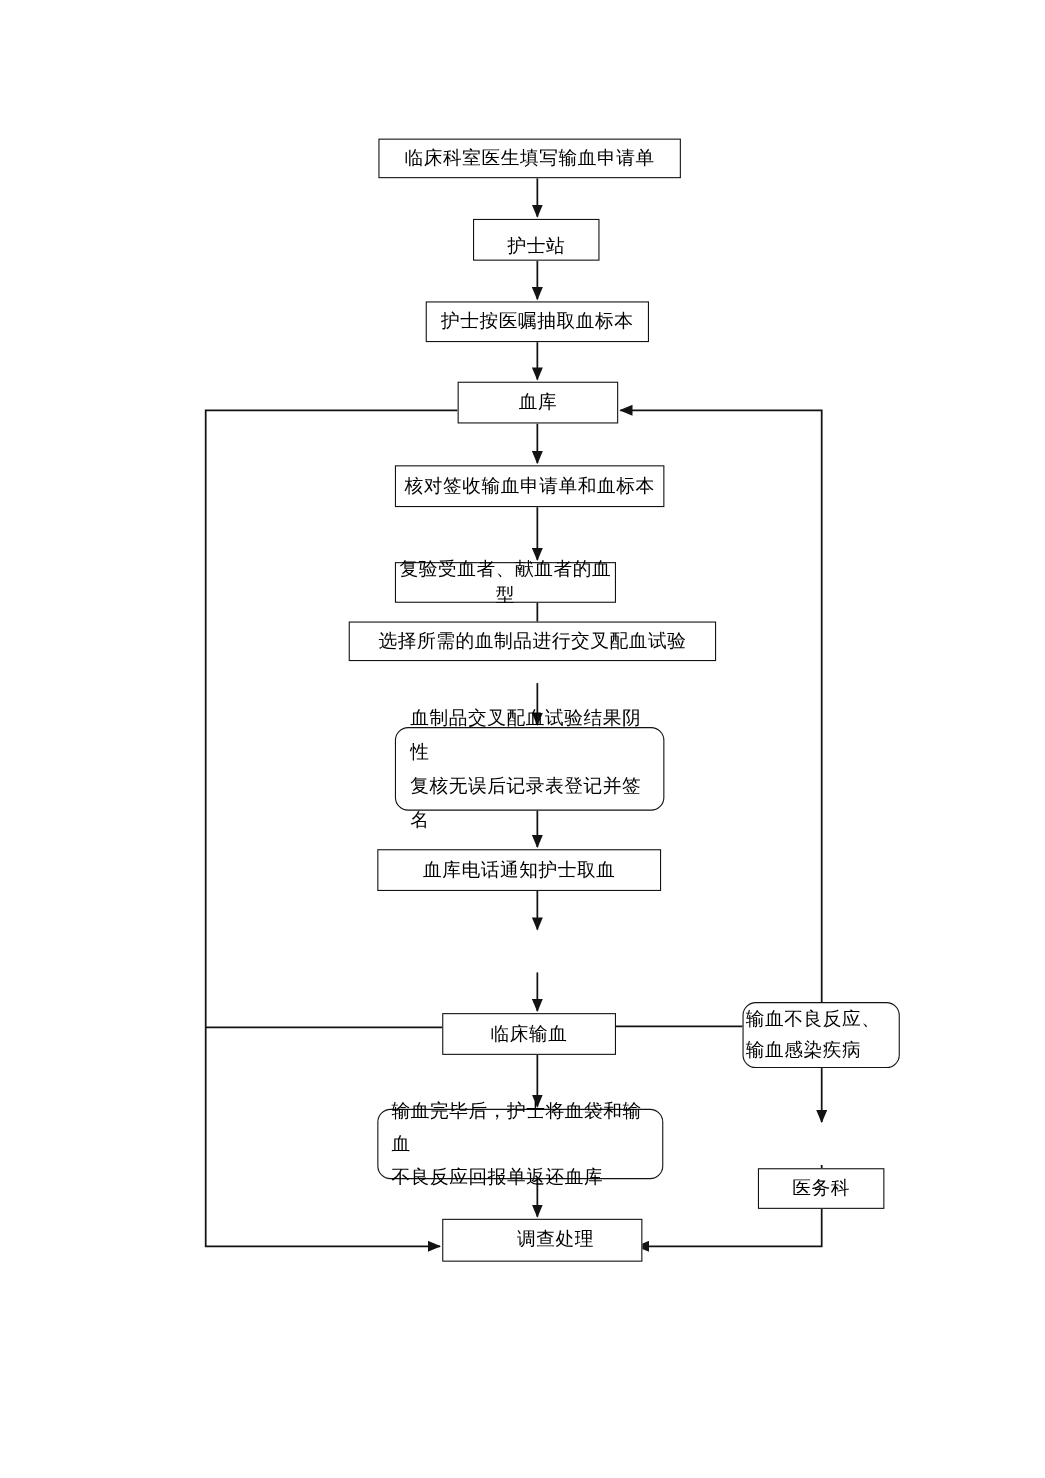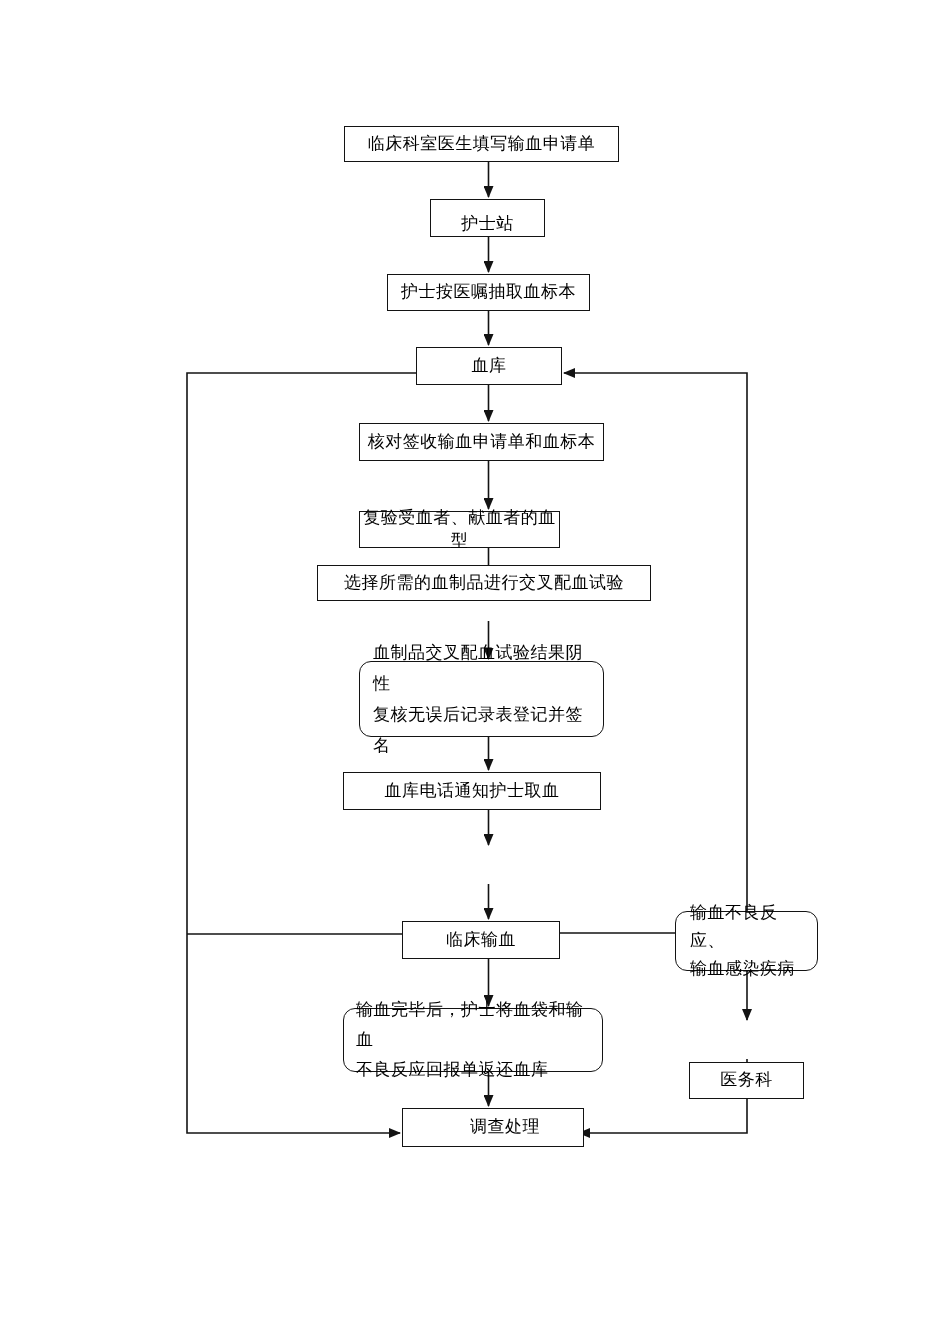--- a/index.html
+++ b/index.html
@@ -48,21 +48,21 @@
   .n-nurse-station      { left: 430px; top: 199px;  width: 115px; height: 38px; align-items: flex-end; }
   .n-draw-sample        { left: 387px; top: 274px;  width: 203px; height: 37px; }
   .n-blood-bank         { left: 416px; top: 347px;  width: 146px; height: 38px; }
   .n-check-receive      { left: 359px; top: 423px;  width: 245px; height: 38px; }
   .n-recheck-type       { left: 359px; top: 511px;  width: 201px; height: 37px; }
   .n-crossmatch         { left: 317px; top: 565px;  width: 334px; height: 36px; }
   .n-result-negative    { left: 359px; top: 661px;  width: 245px; height: 76px; padding: 0 13px; line-height: 31px; }
   .n-notify-nurse       { left: 343px; top: 772px;  width: 258px; height: 38px; }
   .n-nurse-receive      { left: 343px; top: 847px;  width: 275px; height: 37px; }
   .n-clinical-transfusion { left: 402px; top: 921px; width: 158px; height: 38px; }
-  .n-adverse-reaction   { left: 675px; top: 911px;  width: 143px; height: 60px; padding: 0 14px; line-height: 28px; }
+  .n-adverse-reaction   { left: 675px; top: 911px;  width: 143px; height: 60px; padding: 0 2px; line-height: 28px; }
   .n-return-bag         { left: 343px; top: 1008px; width: 260px; height: 64px; padding: 12px 12px; line-height: 30px; }
   .n-medical-dept       { left: 689px; top: 1022px; width: 115px; height: 37px; margin-top: 40px; }
   .n-investigation      { left: 402px; top: 1108px; width: 182px; height: 39px; padding-left: 24px; }
 
   #edges path, #edges line {
     stroke: #131313;
     stroke-width: 1.6;
     fill: none;
   }
   #edges marker path {

